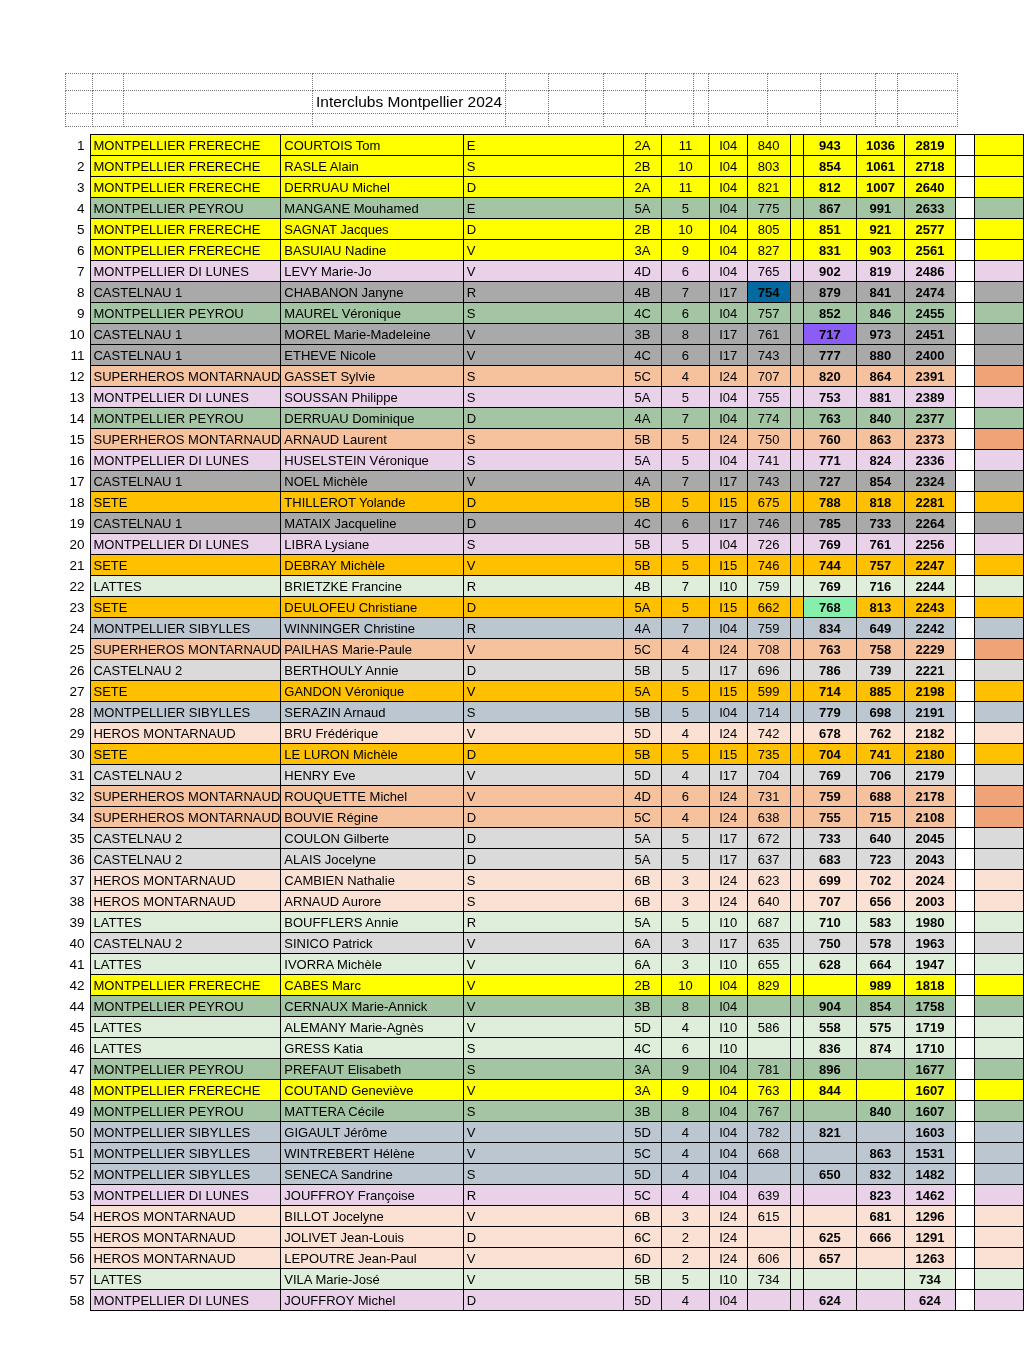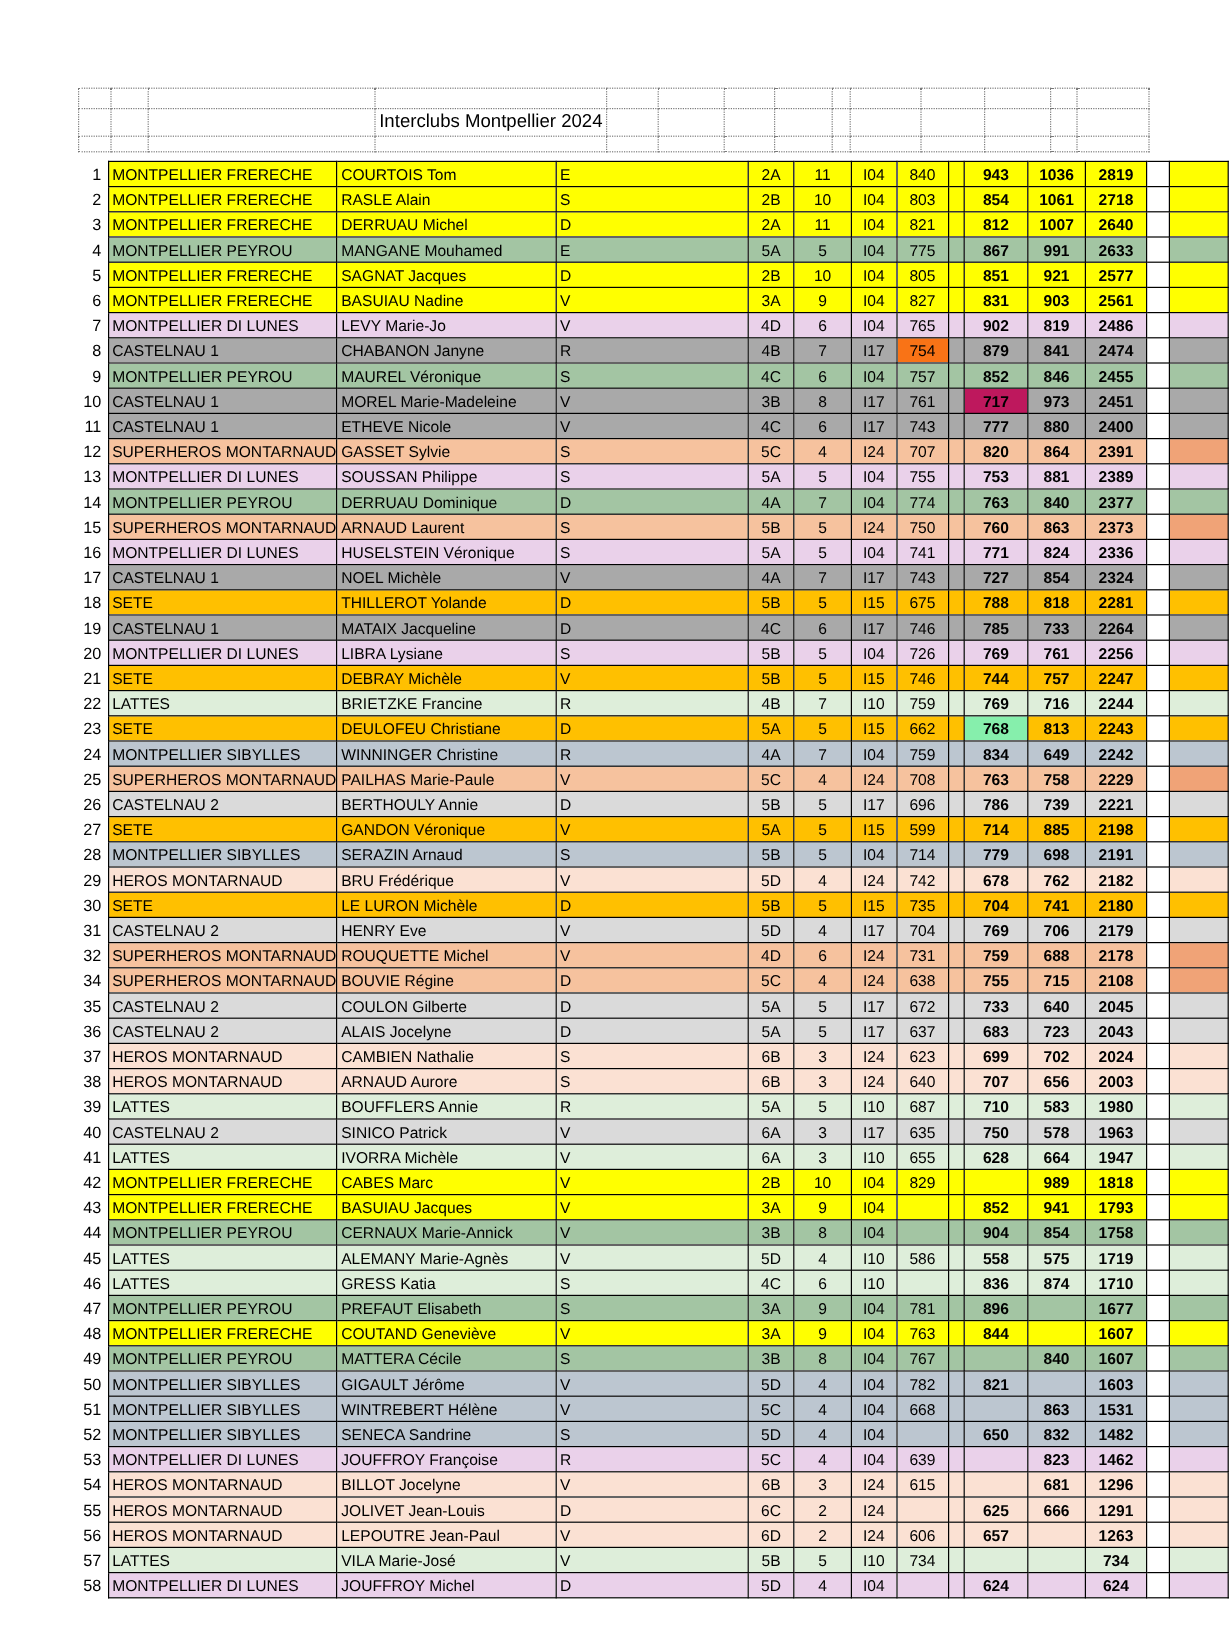--- a/index.html
+++ b/index.html
@@ -249,21 +249,21 @@
           <td class="c-total" style="background: rgb(234, 209, 234);"></td>
         </tr>
         <tr>
           <td class="c-rank">8</td>
           <td class="c-div" style="background: rgb(169, 169, 169);">CASTELNAU 1</td>
           <td class="c-club" style="background: rgb(169, 169, 169);">CHABANON Janyne</td>
           <td class="c-name" style="background: rgb(169, 169, 169);">R</td>
           <td class="c-cat" style="background: rgb(169, 169, 169);">4B</td>
           <td class="c-series" style="background: rgb(169, 169, 169);">7</td>
           <td class="c-num" style="background: rgb(169, 169, 169);">I17</td>
-          <td class="c-code" style="background: #f97316;">754</td>
+          <td class="c-code" style="background: #0369a1; font-weight: bold;">754</td>
           <td class="c-gap1" style="background: rgb(169, 169, 169);"></td>
           <td class="c-s1" style="background: rgb(169, 169, 169);">879</td>
           <td class="c-s2" style="background: rgb(169, 169, 169);">841</td>
           <td class="c-s3" style="background: rgb(169, 169, 169);">2474</td>
           <td class="c-gap2"></td>
           <td class="c-total" style="background: rgb(169, 169, 169);"></td>
         </tr>
         <tr>
           <td class="c-rank">9</td>
           <td class="c-div" style="background: rgb(163, 197, 163);">MONTPELLIER PEYROU</td>
@@ -283,21 +283,21 @@
         <tr>
           <td class="c-rank">10</td>
           <td class="c-div" style="background: rgb(169, 169, 169);">CASTELNAU 1</td>
           <td class="c-club" style="background: rgb(169, 169, 169);">MOREL Marie-Madeleine</td>
           <td class="c-name" style="background: rgb(169, 169, 169);">V</td>
           <td class="c-cat" style="background: rgb(169, 169, 169);">3B</td>
           <td class="c-series" style="background: rgb(169, 169, 169);">8</td>
           <td class="c-num" style="background: rgb(169, 169, 169);">I17</td>
           <td class="c-code" style="background: rgb(169, 169, 169);">761</td>
           <td class="c-gap1" style="background: rgb(169, 169, 169);"></td>
-          <td class="c-s1" style="background: #be185d;">717</td>
+          <td class="c-s1" style="background: #8b5cf6;">717</td>
           <td class="c-s2" style="background: rgb(169, 169, 169);">973</td>
           <td class="c-s3" style="background: rgb(169, 169, 169);">2451</td>
           <td class="c-gap2"></td>
           <td class="c-total" style="background: rgb(169, 169, 169);"></td>
         </tr>
         <tr>
           <td class="c-rank">11</td>
           <td class="c-div" style="background: rgb(169, 169, 169);">CASTELNAU 1</td>
           <td class="c-club" style="background: rgb(169, 169, 169);">ETHEVE Nicole</td>
           <td class="c-name" style="background: rgb(169, 169, 169);">V</td>
@@ -786,36 +786,20 @@
           <td class="c-num" style="background: rgb(255, 255, 0);">I04</td>
           <td class="c-code" style="background: rgb(255, 255, 0);">829</td>
           <td class="c-gap1" style="background: rgb(255, 255, 0);"></td>
           <td class="c-s1" style="background: rgb(255, 255, 0);"></td>
           <td class="c-s2" style="background: rgb(255, 255, 0);">989</td>
           <td class="c-s3" style="background: rgb(255, 255, 0);">1818</td>
           <td class="c-gap2"></td>
           <td class="c-total" style="background: rgb(255, 255, 0);"></td>
         </tr>
         <tr>
-          <td class="c-rank">43</td>
-          <td class="c-div" style="background: rgb(255, 255, 0);">MONTPELLIER FRERECHE</td>
-          <td class="c-club" style="background: rgb(255, 255, 0);">BASUIAU Jacques</td>
-          <td class="c-name" style="background: rgb(255, 255, 0);">V</td>
-          <td class="c-cat" style="background: rgb(255, 255, 0);">3A</td>
-          <td class="c-series" style="background: rgb(255, 255, 0);">9</td>
-          <td class="c-num" style="background: rgb(255, 255, 0);">I04</td>
-          <td class="c-code" style="background: rgb(255, 255, 0);"></td>
-          <td class="c-gap1" style="background: rgb(255, 255, 0);"></td>
-          <td class="c-s1" style="background: rgb(255, 255, 0);">852</td>
-          <td class="c-s2" style="background: rgb(255, 255, 0);">941</td>
-          <td class="c-s3" style="background: rgb(255, 255, 0);">1793</td>
-          <td class="c-gap2"></td>
-          <td class="c-total" style="background: rgb(255, 255, 0);"></td>
-        </tr>
-        <tr>
           <td class="c-rank">44</td>
           <td class="c-div" style="background: rgb(163, 197, 163);">MONTPELLIER PEYROU</td>
           <td class="c-club" style="background: rgb(163, 197, 163);">CERNAUX Marie-Annick</td>
           <td class="c-name" style="background: rgb(163, 197, 163);">V</td>
           <td class="c-cat" style="background: rgb(163, 197, 163);">3B</td>
           <td class="c-series" style="background: rgb(163, 197, 163);">8</td>
           <td class="c-num" style="background: rgb(163, 197, 163);">I04</td>
           <td class="c-code" style="background: rgb(163, 197, 163);"></td>
           <td class="c-gap1" style="background: rgb(163, 197, 163);"></td>
           <td class="c-s1" style="background: rgb(163, 197, 163);">904</td>

